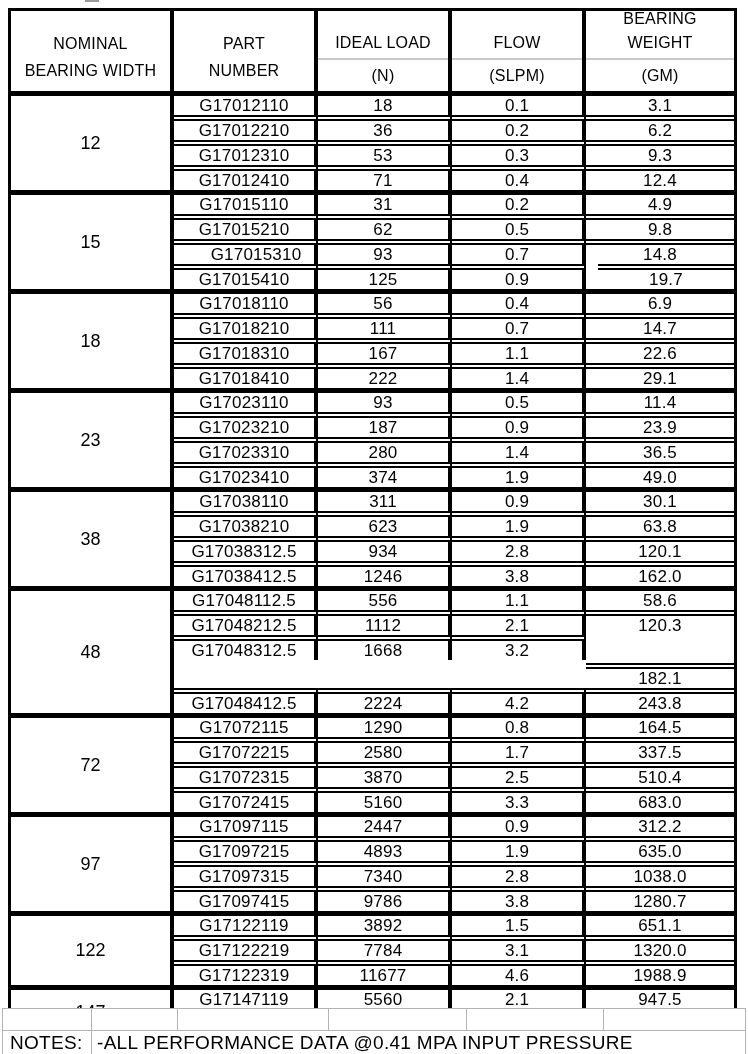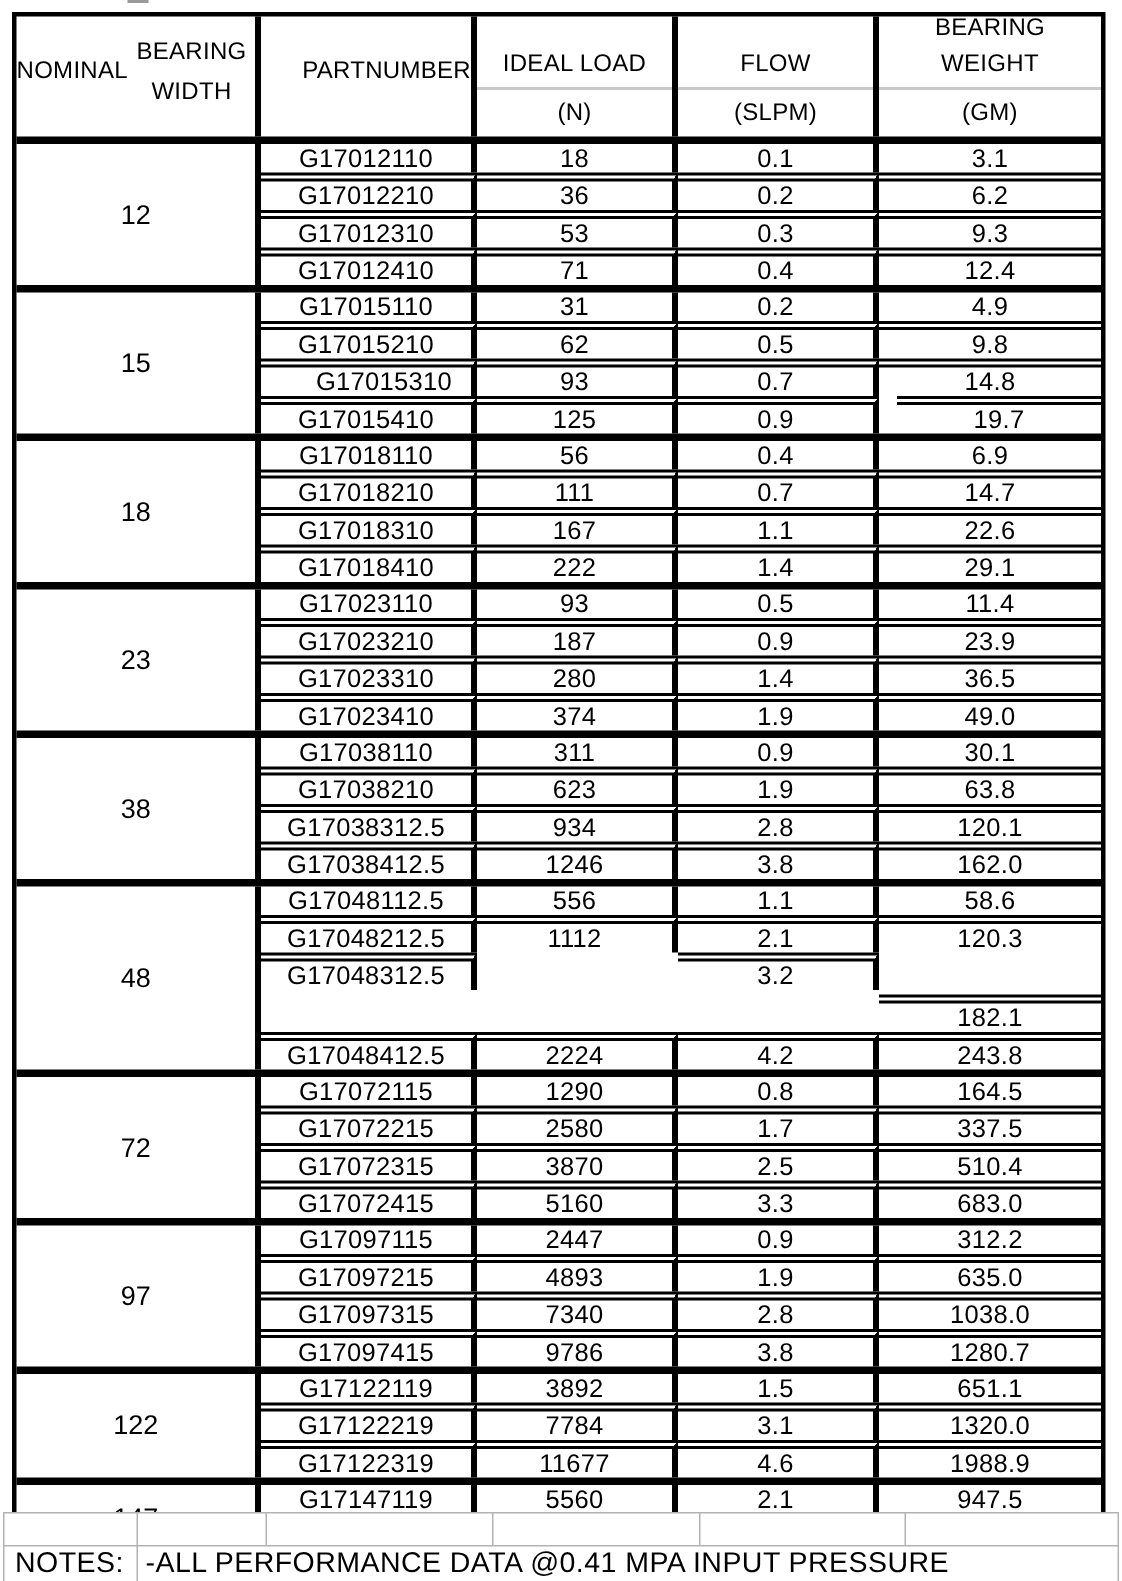--- a/index.html
+++ b/index.html
@@ -48,21 +48,21 @@
   .hcell {
     display: flex;
     flex-direction: column;
     font-size: 16px;
     letter-spacing: 0.2px;
   }
   .hcell.bordered { border-right: 4px solid #000; }
   .hcell .stack {
     flex: 1;
     display: flex;
-    flex-direction: row;
+    flex-direction: column;
     justify-content: flex-end;
     align-items: center;
     padding-bottom: 7px;
     line-height: 27px;
     text-align: center;
   }
   .hcell .sub-top {
     box-sizing: border-box;
     height: 47px;
     display: flex;
@@ -293,20 +293,21 @@
           <div class="wcell" style="grid-row: 1 / span 4;">48</div>
           <div class="cell c0" style="grid-area: 1 / 2;">G17048112.5</div>
           <div class="cell c1" style="grid-area: 1 / 3;">556</div>
           <div class="cell c2" style="grid-area: 1 / 4;">1.1</div>
           <div class="cell c3" style="grid-area: 1 / 5;">58.6</div>
           <div class="cell c0 sep" style="grid-area: 2 / 2;">G17048212.5</div>
           <div class="cell c1 sep" style="grid-area: 2 / 3;">1112</div>
           <div class="cell c2 sep" style="grid-area: 2 / 4;">2.1</div>
           <div class="cell c3 sep" style="grid-area: 2 / 5;">120.3</div>
           <div class="cell c0 sep" style="grid-area: 3 / 2;">G17048312.5</div>
+          <div class="cell c1 sep" style="grid-area: 3 / 3;">1668</div>
           <div class="cell c2 sep" style="grid-area: 3 / 4;">3.2</div>
           <div class="cell c3 sep" style="grid-area: 3 / 5; margin-top: 28px;">182.1</div>
           <div class="cell c0 sep" style="grid-area: 4 / 2;">G17048412.5</div>
           <div class="cell c1 sep" style="grid-area: 4 / 3;">2224</div>
           <div class="cell c2 sep" style="grid-area: 4 / 4;">4.2</div>
           <div class="cell c3 sep" style="grid-area: 4 / 5;">243.8</div>
         </div>
         <div class="group grid5">
           <div class="wcell" style="grid-row: 1 / span 4;">72</div>
           <div class="cell c0" style="grid-area: 1 / 2;">G17072115</div>

